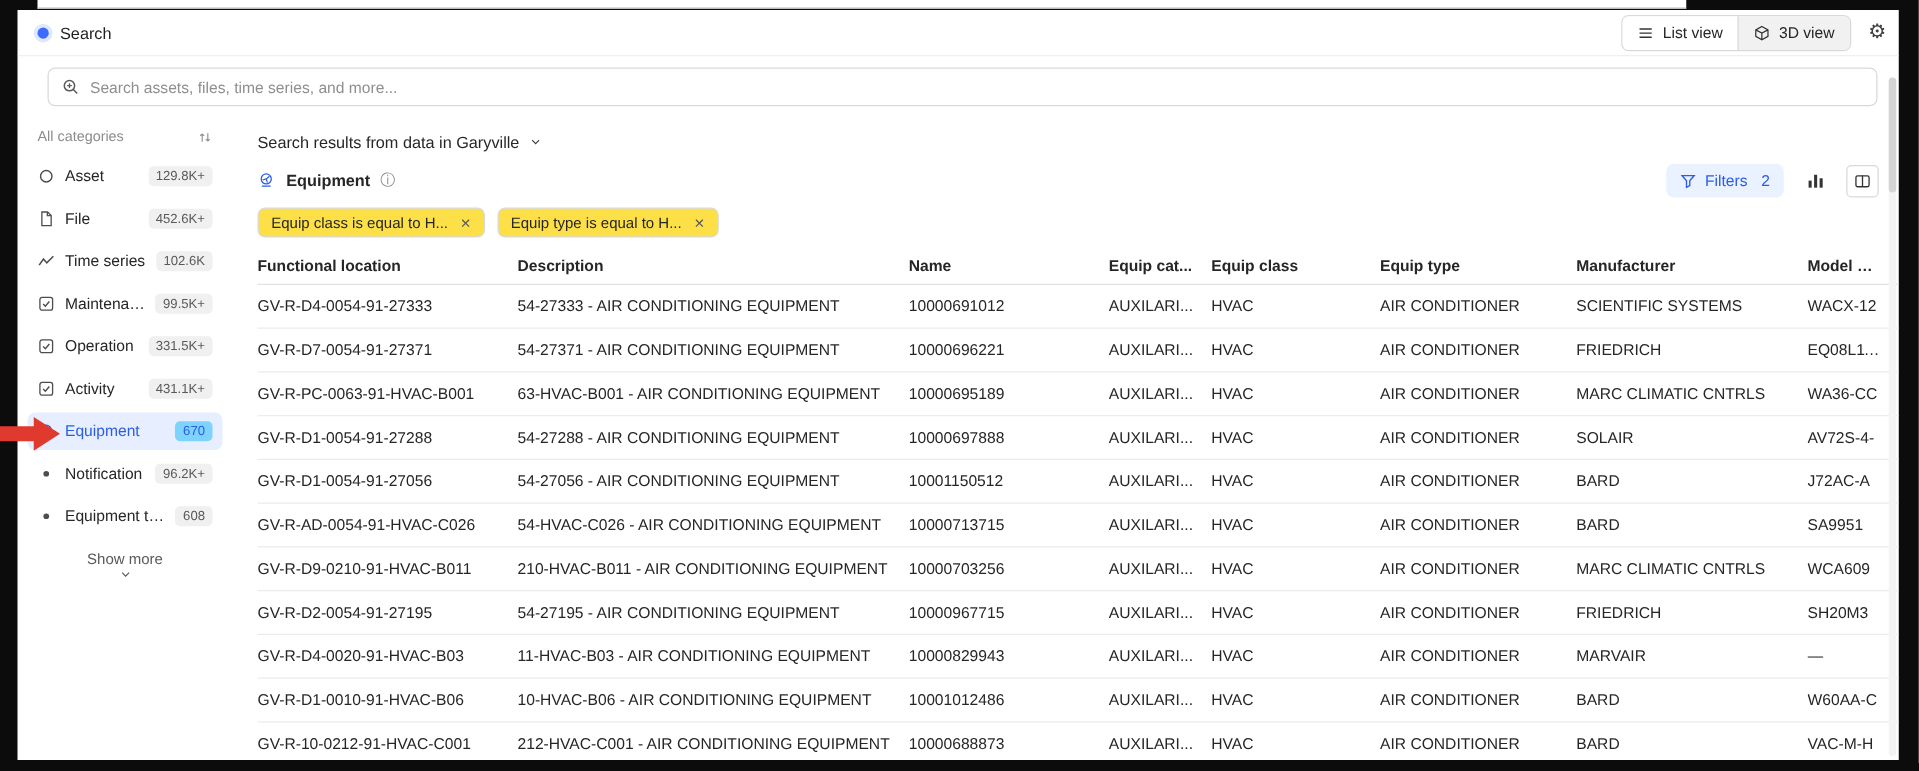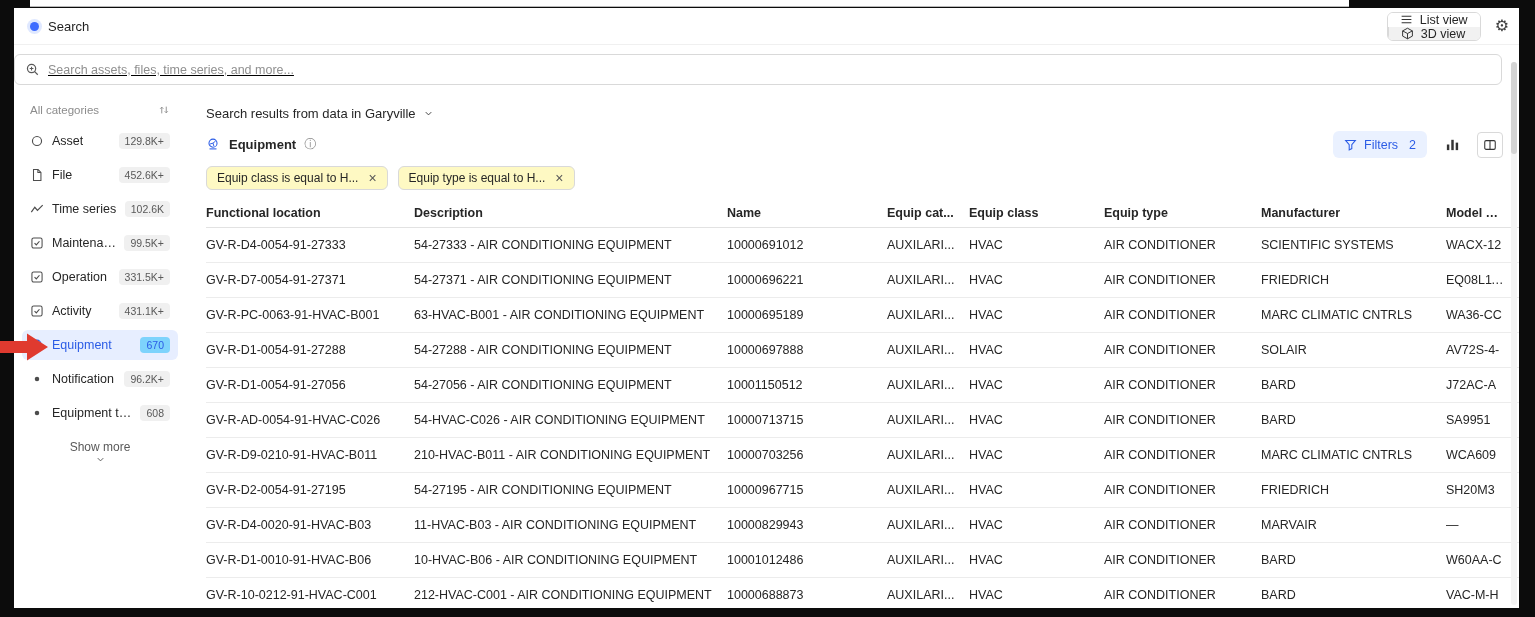--- a/index.html
+++ b/index.html
@@ -8,27 +8,27 @@
   svg{display:block;}
 
   .sliver{position:absolute;left:30px;top:0;width:1319px;height:7px;background:#fff;border-bottom:1px solid #b9b9b9;}
   .app{position:absolute;left:14px;top:8px;width:1505px;height:600px;background:#fff;overflow:hidden;}
 
   
   .topbar{height:37px;display:flex;align-items:center;padding:0 10px 0 16px;border-bottom:1px solid #f0f0f0;}
   .app-title{display:flex;align-items:center;gap:9px;font-size:13px;color:#1f1f1f;}
   .blue-dot{width:9px;height:9px;border-radius:50%;background:#3d6bff;box-shadow:0 0 0 3px #dfe8ff;}
   .topbar-right{margin-left:auto;display:flex;align-items:center;gap:14px;}
-  .view-toggle{display:flex;border:1px solid #d9d9d9;border-radius:6px;overflow:hidden;height:29px;background:#fff;flex-direction:column;}
+  .view-toggle{display:flex;border:1px solid #d9d9d9;border-radius:6px;overflow:hidden;height:29px;background:#fff;}
   .view-btn{display:flex;align-items:center;gap:7px;padding:0 12px;font-size:12.5px;color:#262626;background:#fff;border:none;font-family:inherit;cursor:pointer;}
   .view-btn.inactive{background:#f1f1f1;border-left:1px solid #d9d9d9;}
   .gear{font-size:16px;color:#404040;cursor:pointer;line-height:1;}
 
   
-  .search-row{padding:9px 17px 9px 0;text-decoration:underline;}
+  .search-row{padding:9px 17px 9px 24px;}
   .search-box{display:flex;align-items:center;gap:8px;height:31px;border:1px solid #d9d9d9;border-radius:6px;padding:0 10px;background:#fff;}
   .search-box input{flex:1;border:none;outline:none;font-size:12.5px;font-family:inherit;color:#262626;background:transparent;}
   .search-box input::placeholder{color:#8f8f8f;}
 
   
   .content{display:flex;align-items:flex-start;padding:6px 0 0 8px;}
   .sidebar{width:156px;flex:none;}
   .main{flex:1;margin-left:28px;min-width:0;padding-top:6px;}
 
   
@@ -48,21 +48,21 @@
   .section-icon{display:flex;width:15px;height:15px;color:#2b5ce6;}
   .section-title{font-size:13px;font-weight:700;color:#262626;}
   .info-icon{color:#8c8c8c;font-size:12px;cursor:pointer;}
   .section-tools{margin-left:auto;display:flex;align-items:center;gap:12px;}
   .filters-btn{display:flex;align-items:center;gap:7px;background:#eaf1ff;color:#2b5ce6;border:none;border-radius:6px;height:27px;padding:0 11px;font-size:12.5px;font-family:inherit;cursor:pointer;}
   .filters-count{margin-left:4px;}
   .icon-btn{display:flex;align-items:center;justify-content:center;width:26px;height:26px;border-radius:4px;background:#fff;border:none;cursor:pointer;color:#333;}
   .icon-btn.bordered{border:1px solid #d9d9d9;}
 
   .chips-row{display:flex;gap:10px;margin-bottom:8px;}
-  .chip{display:flex;align-items:center;gap:10px;border:1px solid #d9d9d9;border-radius:6px;height:24px;padding:0 10px;font-size:12px;color:#262626;background:#fef9c3;cursor:pointer;}
+  .chip{display:flex;align-items:center;gap:10px;border:1px solid #d9d9d9;border-radius:6px;height:24px;padding:0 10px;font-size:12px;color:#262626;background:#fde047;cursor:pointer;}
   .chip-close{color:#595959;font-size:14px;line-height:1;cursor:pointer;}
 
   
   .table{--cols:208px 313px 160px 82px 135px 157px 185px 1fr;}
   .trow{display:grid;grid-template-columns:var(--cols);align-items:center;height:35px;border-bottom:1px solid #ececec;}
   .trow.head{height:30px;border-bottom:1px solid #e2e2e2;}
   .tcell{font-size:12.5px;color:#262626;white-space:nowrap;overflow:hidden;text-overflow:ellipsis;padding-right:14px;}
   .th{font-weight:700;}
 
   

